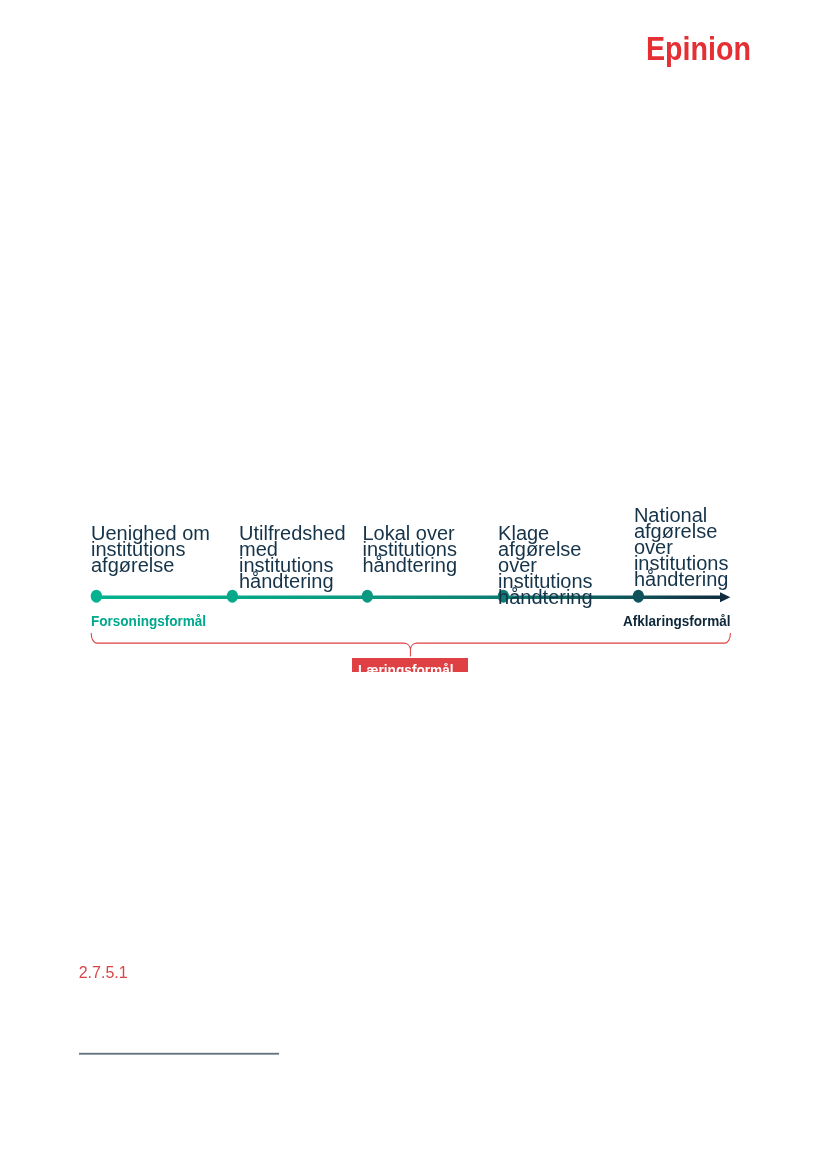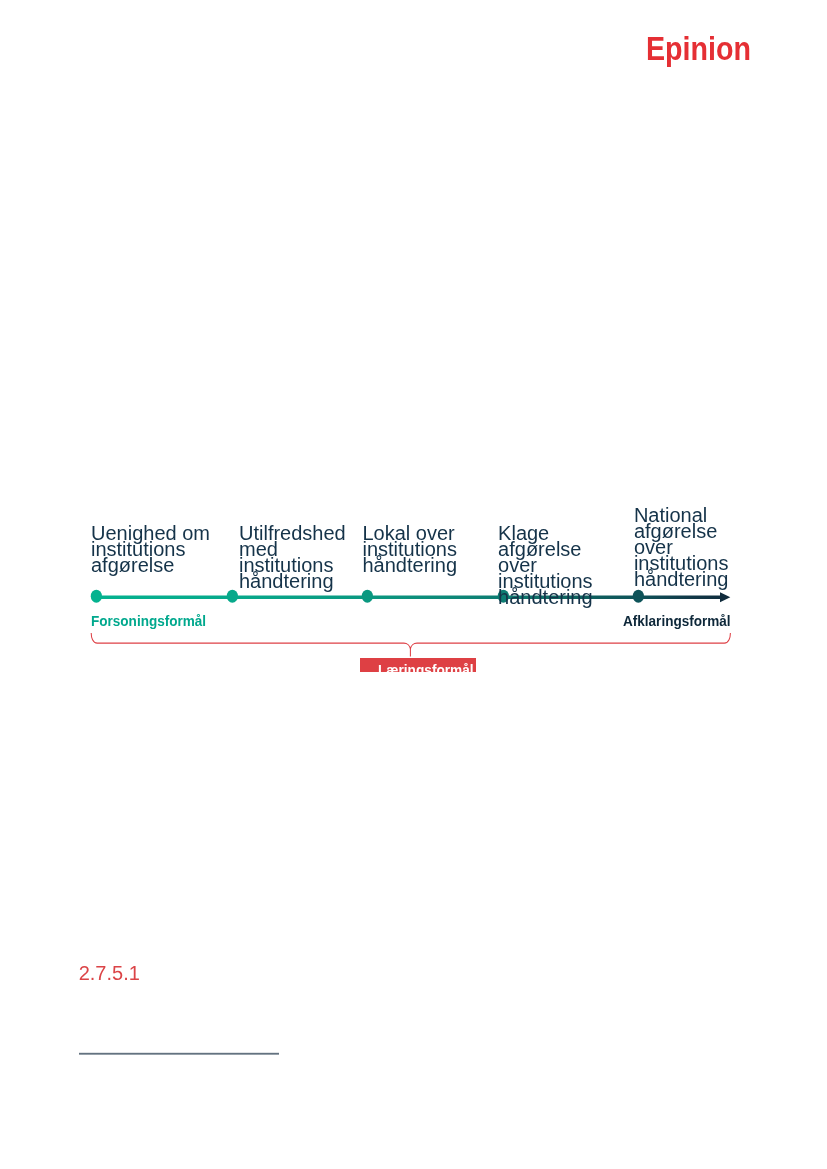--- a/index.html
+++ b/index.html
@@ -75,21 +75,21 @@
     display: inline-block;
     transform: scaleX(0.905);
     transform-origin: 0 0;
   }
 
   
   .section-no {
     position: absolute;
     left: 78.7px;
     top: 965.6px;
-    font-size: 20px;
+    font-size: 16px;
     color: #DB4447;
     line-height: 14.7px;
     white-space: nowrap;
   }
   .footnote-rule {
     position: absolute;
     left: 78.5px;
     top: 1052px;
     width: 200.3px;
     height: 3px;
@@ -148,17 +148,17 @@
 over institutions
 håndtering</div>
   <div class="tl-label" style="left:633.9px; top:507.0px; width:120px">National
 afgørelse over
 institutions
 håndtering</div>
 
   <div class="endcap left" style="left:91.2px; top:615.9px">Forsoningsformål</div>
   <div class="endcap right" style="left:622.6px; top:615.9px">Afklaringsformål</div>
 
-  <div class="badge" style="left:360px; top:658px; width:115.5px; height:14px; line-height:23.6px; padding-left:18px; box-sizing:border-box"><span>Læringsformål</span></div>
+  <div class="badge" style="left:352px; top:658px; width:115.5px; height:14px; line-height:23.6px; padding-left:6px; box-sizing:border-box"><span>Læringsformål</span></div>
 
   <div class="section-no">2.7.5.1</div>
   <div class="footnote-rule"></div>
 </div>
 
 </body></html>

